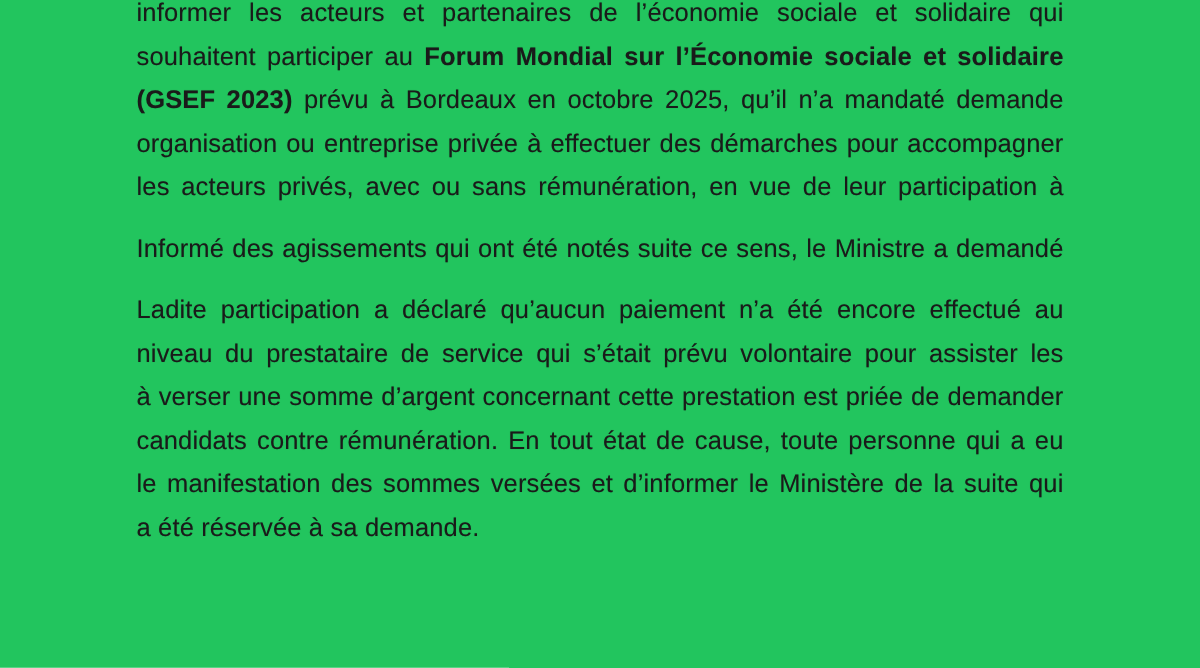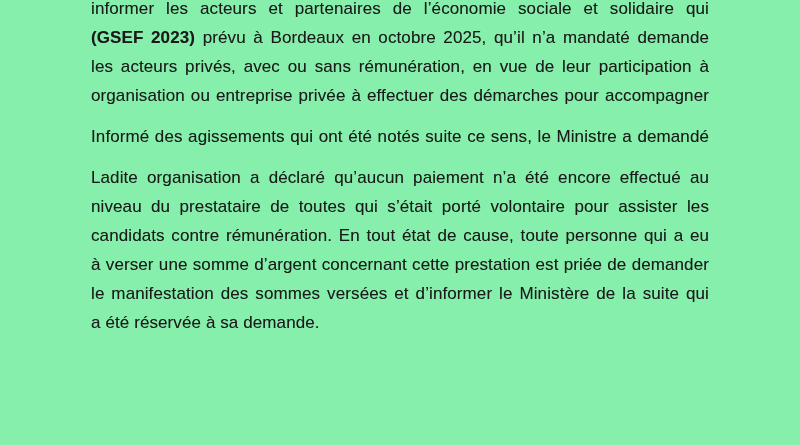--- a/index.html
+++ b/index.html
@@ -9,21 +9,21 @@
   body {
     width: 800px;
     height: 445px;
     overflow: hidden;
     background: #ffffff;
     position: relative;
   }
   .page {
     position: absolute;
     inset: 0;
-    background: #86efac;
+    background: #22c55e;
     overflow: hidden;
   }
   .doc-body {
     position: absolute;
     left: 91px;
     top: -6px;
     width: 618px;
     font-family: "Liberation Sans", "DejaVu Sans", sans-serif;
     font-size: 17px;
     line-height: 29px;
@@ -47,29 +47,30 @@
     font-weight: bold;
   }
 </style>
 </head>
 <body>
 
 <div class="page">
   <div class="doc-body">
       <div class="paragraph">
         <div class="line"><span class="seg">informer les acteurs et partenaires de l’économie sociale et solidaire qui</span></div>
+        <div class="line"><span class="seg">souhaitent participer au </span><span class="seg bold">Forum Mondial sur l’Économie sociale et solidaire</span></div>
         <div class="line"><span class="seg bold">(GSEF 2023)</span><span class="seg"> prévu à Bordeaux en octobre 2025, qu’il n’a mandaté demande</span></div>
+        <div class="line"><span class="seg">organisation ou entreprise privée à effectuer des démarches pour accompagner</span></div>
         <div class="line"><span class="seg">les acteurs privés, avec ou sans rémunération, en vue de leur participation à</span></div>
-        <div class="line"><span class="seg">organisation ou entreprise privée à effectuer des démarches pour accompagner</span></div>
       </div>
       <div class="paragraph">
         <div class="line"><span class="seg">Informé des agissements qui ont été notés suite ce sens, le Ministre a demandé</span></div>
       </div>
       <div class="paragraph">
-        <div class="line"><span class="seg">Ladite organisation a déclaré qu’aucun paiement n’a été encore effectué au</span></div>
-        <div class="line"><span class="seg">niveau du prestataire de toutes qui s’était porté volontaire pour assister les</span></div>
+        <div class="line"><span class="seg">Ladite participation a déclaré qu’aucun paiement n’a été encore effectué au</span></div>
+        <div class="line"><span class="seg">niveau du prestataire de service qui s’était prévu volontaire pour assister les</span></div>
+        <div class="line"><span class="seg">à verser une somme d’argent concernant cette prestation est priée de demander</span></div>
         <div class="line"><span class="seg">candidats contre rémunération. En tout état de cause, toute personne qui a eu</span></div>
-        <div class="line"><span class="seg">à verser une somme d’argent concernant cette prestation est priée de demander</span></div>
         <div class="line"><span class="seg">le manifestation des sommes versées et d’informer le Ministère de la suite qui</span></div>
         <div class="line last"><span class="seg">a été réservée à sa demande.</span></div>
       </div>
     </div>
 </div>
 
 </body></html>

